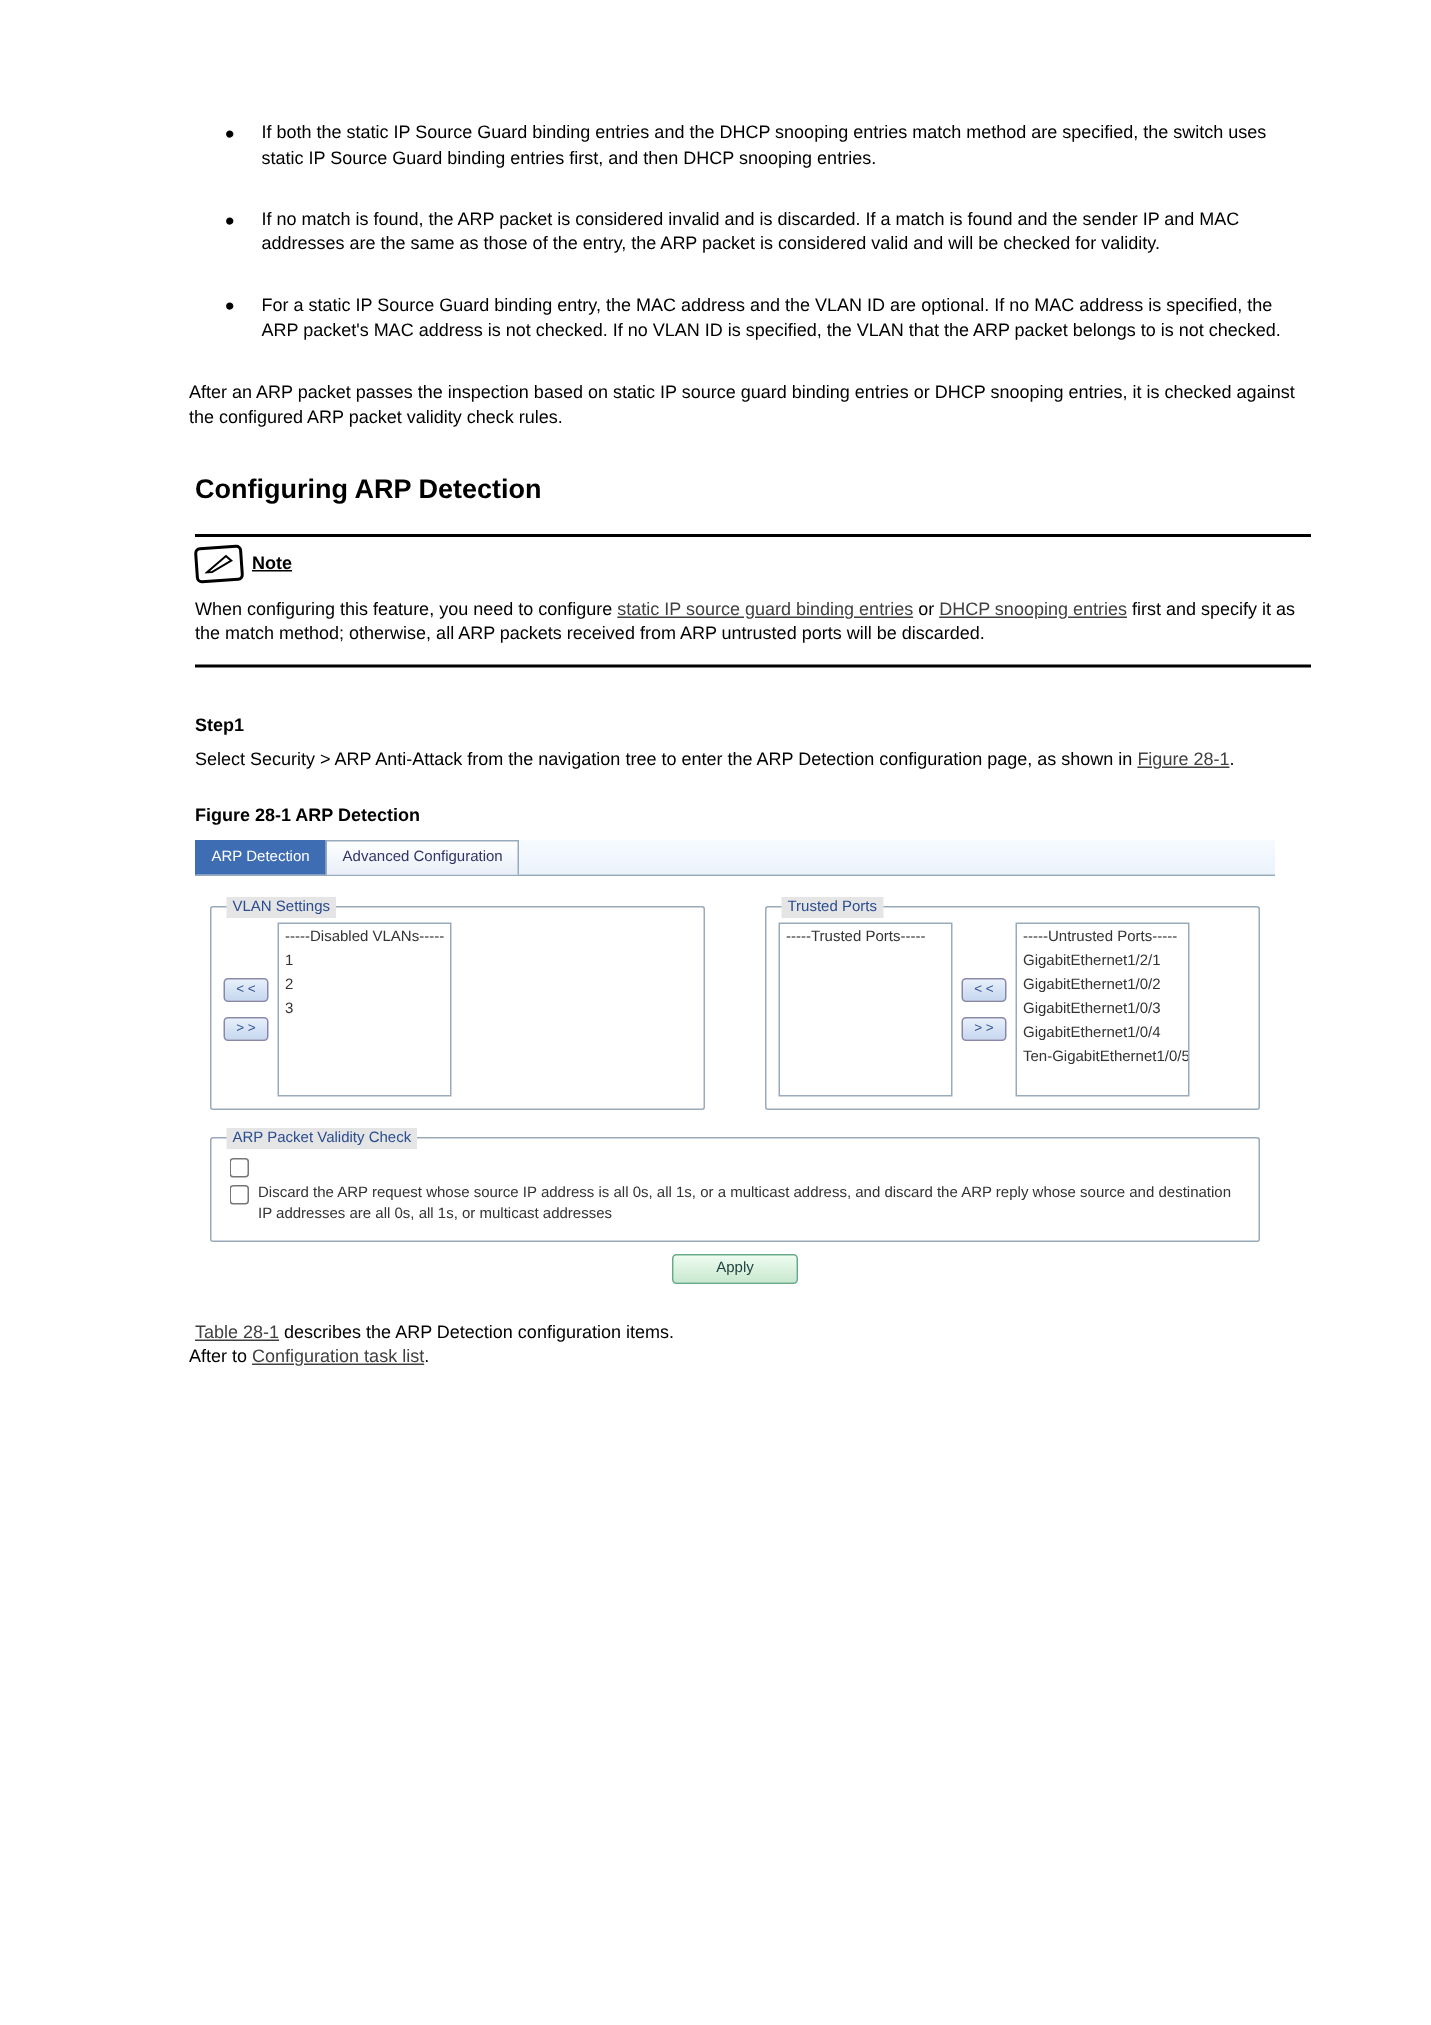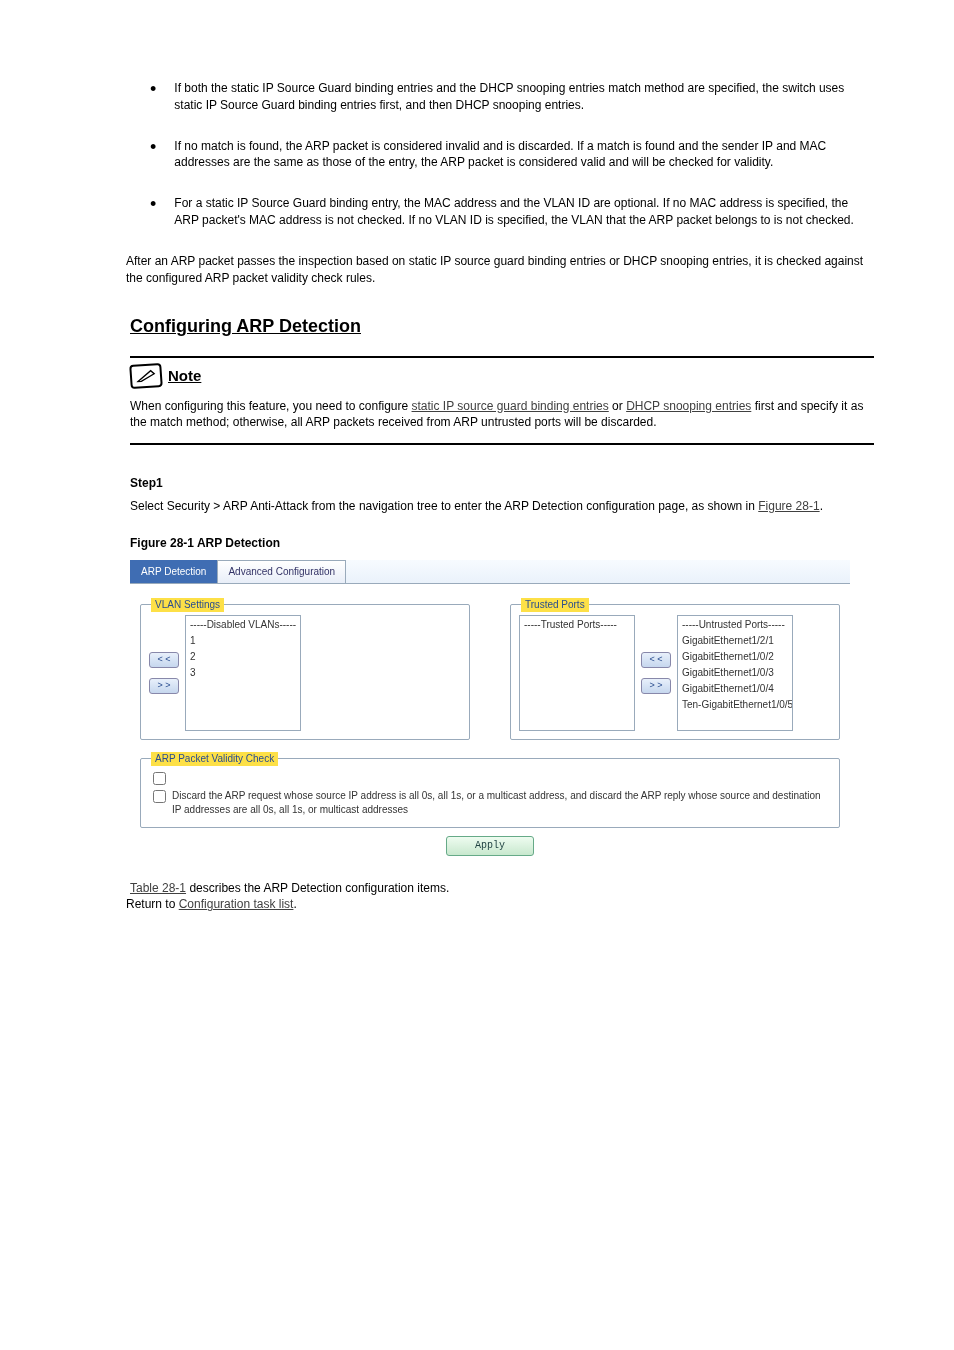--- a/index.html
+++ b/index.html
@@ -17,41 +17,40 @@
   .bullet-item { display: flex; align-items: flex-start; margin-bottom: 24px; }
   .bullet-dot { font-size: 18px; line-height: 1; margin-right: 18px; }
   .bullet-text { flex: 1; }
   .body-para { margin-left: 56px; margin-right: 10px; margin-bottom: 20px; }
   h1.section-heading {
     font-size: 18px;
     font-weight: bold;
     margin-left: 60px;
     margin-top: 28px;
     margin-bottom: 16px;
-    text-decoration: underline;
   }
   .note-block {
     margin: 0 10px 18px 60px;
   }
   .note-rule-top, .note-rule-bottom {
     border-top: 2px solid #000;
     height: 0;
     margin-bottom: 6px;
   }
   .note-rule-bottom { margin-top: 12px; margin-bottom: 0; }
   .note-header { display: flex; align-items: center; margin: 6px 0 10px 0; }
   .note-icon {
     width: 32px; height: 24px;
     border: 2px solid #000; border-radius: 4px;
     display: inline-flex; align-items: center; justify-content: center;
     margin-right: 6px; transform: rotate(-4deg);
     font-size: 14px;
   }
   .note-icon svg { width: 20px; height: 16px; }
-  .note-label { font-size: 15px; font-weight: bold; text-decoration: underline; }
+  .note-label { font-size: 12px; font-weight: bold; text-decoration: underline; }
   .note-text { margin-left: 0; }
   .note-text p { margin-bottom: 6px; }
   .step-label { font-weight: bold; margin-left: 60px; margin-top: 30px; margin-bottom: 6px; }
   .step-text { margin-left: 60px; }
   .link { color: #404040; text-decoration: underline; }
   .figure-caption { font-weight: bold; margin-left: 60px; margin-top: 20px; margin-bottom: 8px; }
   
   .ui-shot {
     margin-left: 60px;
     width: 720px;
@@ -86,21 +85,21 @@
   .fieldset {
     border: 1px solid #9ab;
     border-radius: 2px;
     padding: 10px 8px 8px 8px;
     position: relative;
     margin-top: 6px;
   }
   .fieldset-legend {
     position: absolute;
     top: -7px; left: 10px;
-    background: #fde047;
+    background: #e5e5e5;
     padding: 0 4px;
     color: #2a4d8f;
     font-size: 10px;
   }
   .list-transfer { display: flex; align-items: center; gap: 6px; }
   .select-box {
     width: 116px; height: 116px;
     border: 1px solid #9ab;
     background: #fff;
     overflow: hidden;
@@ -125,21 +124,20 @@
   .apply-row { text-align: center; margin-top: 8px; }
   .apply-btn {
     display: inline-block;
     padding: 2px 28px;
     border: 1px solid #6a8;
     border-radius: 3px;
     background: linear-gradient(#eefcf0,#c8e8ce);
     color: #244;
     font-size: 10px;
     cursor: pointer;
-    font-family: Liberation Mono, monospace;
   }
   .table-ref { margin-left: 60px; margin-top: 8px; }
 </style>
 </head>
 <body>
 
 <div class="bullet-list">
   <div class="bullet-item">
     <span class="bullet-dot">•</span>
     <span class="bullet-text">If both the static IP Source Guard binding entries and the DHCP snooping entries match method are specified, the switch uses static IP Source Guard binding entries first, and then DHCP snooping entries.</span>
@@ -247,15 +245,15 @@
       <span class="apply-btn">Apply</span>
     </div>
   </div>
 </div>
 
 <p class="table-ref">
   <span class="link">Table 28-1</span><span> describes the ARP Detection configuration items.</span>
 </p>
 
 <p class="body-para">
-  <span>Return to</span>
+  <span>After to</span>
   <span> </span><span class="link">Configuration task list</span><span>.</span>
 </p>
 
 </body></html>

